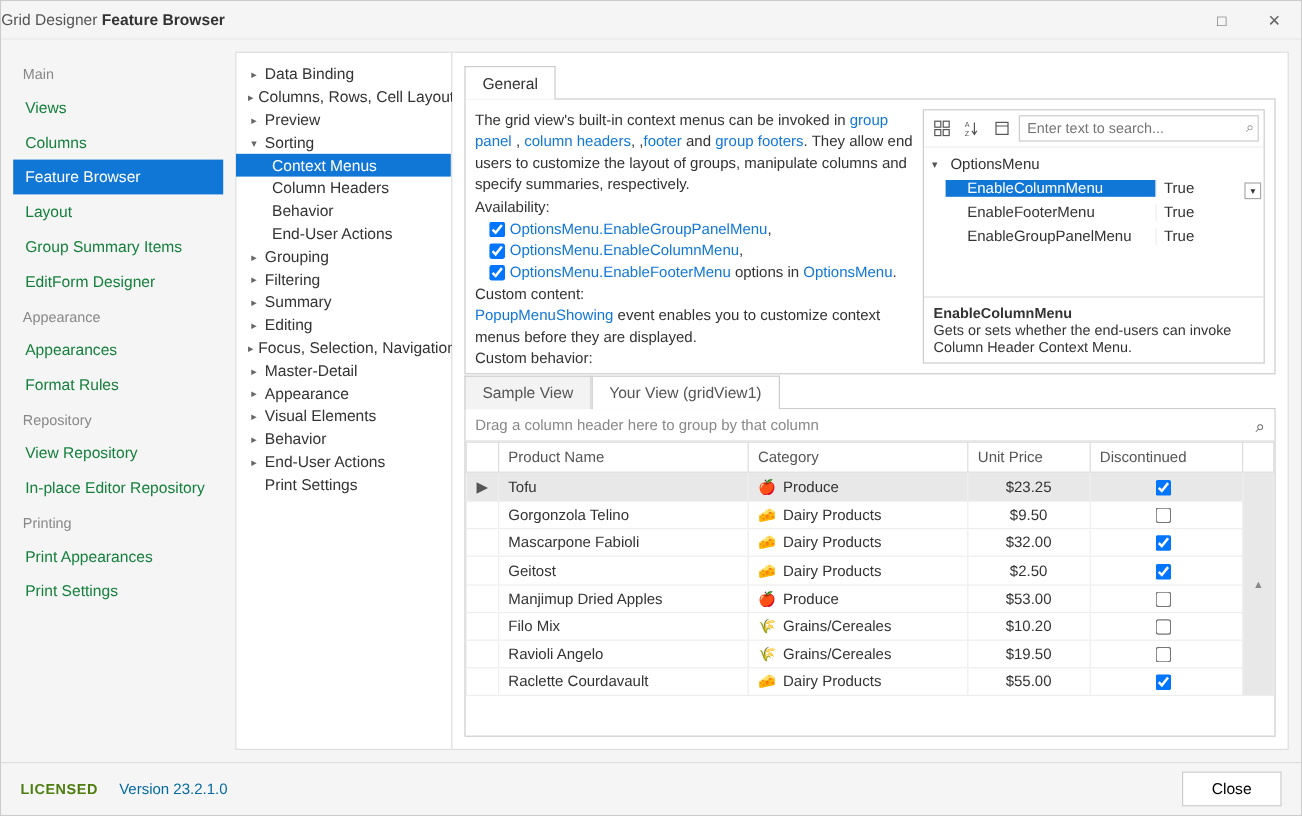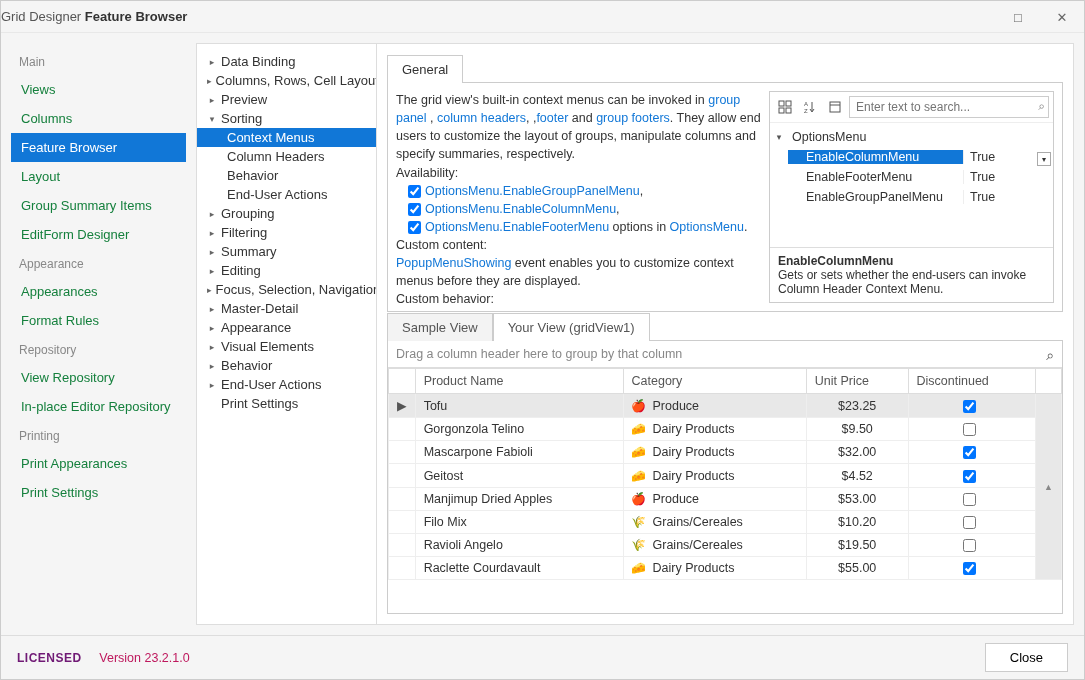--- a/index.html
+++ b/index.html
@@ -67,22 +67,22 @@
   table.data td { padding:4px 8px; border:1px solid #eee; }
   table.data tr.selrow td { background:#e8e8e8; }
   .row-ind { width:18px; text-align:center; color:#555; }
   .price { text-align:center; }
   .chkcell { text-align:center; }
   .icon-fruit::before { content:"\1F34E"; font-size:12px; margin-right:6px;}
   .icon-cheese::before { content:"\1F9C0"; font-size:12px; margin-right:6px;}
   .icon-grain::before { content:"\1F33E"; font-size:12px; margin-right:6px; color:#e89a2e;}
   .scroll-col { width:14px; border-left:1px solid #ddd; }
   .footer { height:44px; border-top:1px solid #ddd; display:flex; align-items:center; padding:0 16px; justify-content:space-between; background:#f5f5f5;}
-  .footer .lic { color:#701a75; font-weight:700; letter-spacing:0.5px; font-size:12px;}
-  .footer .ver { color:#be185d; margin-left:14px; font-size:12.5px;}
+  .footer .lic { color:#4d7c0f; font-weight:700; letter-spacing:0.5px; font-size:12px;}
+  .footer .ver { color:#0369a1; margin-left:14px; font-size:12.5px;}
   .footer button { padding:6px 24px; background:#fff; border:1px solid #ccc; font-size:13px; cursor:pointer;}
 </style>
 </head>
 <body>
 
 <div class="window">
   <div class="titlebar">
     <div class="title-wrap">
       <span>Grid Designer</span>
       <span class="bold">Feature Browser</span>
@@ -301,21 +301,21 @@
                       <td class="row-ind"></td>
                       <td>Mascarpone Fabioli</td>
                       <td><span class="icon-cheese"></span>Dairy Products</td>
                       <td class="price">$32.00</td>
                       <td class="chkcell"><input type="checkbox" checked="" style=""></td>
                     </tr>
                     <tr>
                       <td class="row-ind"></td>
                       <td>Geitost</td>
                       <td><span class="icon-cheese"></span>Dairy Products</td>
-                      <td class="price">$4.52</td>
+                      <td class="price">$2.50</td>
                       <td class="chkcell"><input type="checkbox" checked="" style=""></td>
                     </tr>
                     <tr>
                       <td class="row-ind"></td>
                       <td>Manjimup Dried Apples</td>
                       <td><span class="icon-fruit"></span>Produce</td>
                       <td class="price">$53.00</td>
                       <td class="chkcell"><input type="checkbox" style=""></td>
                     </tr>
                     <tr>

